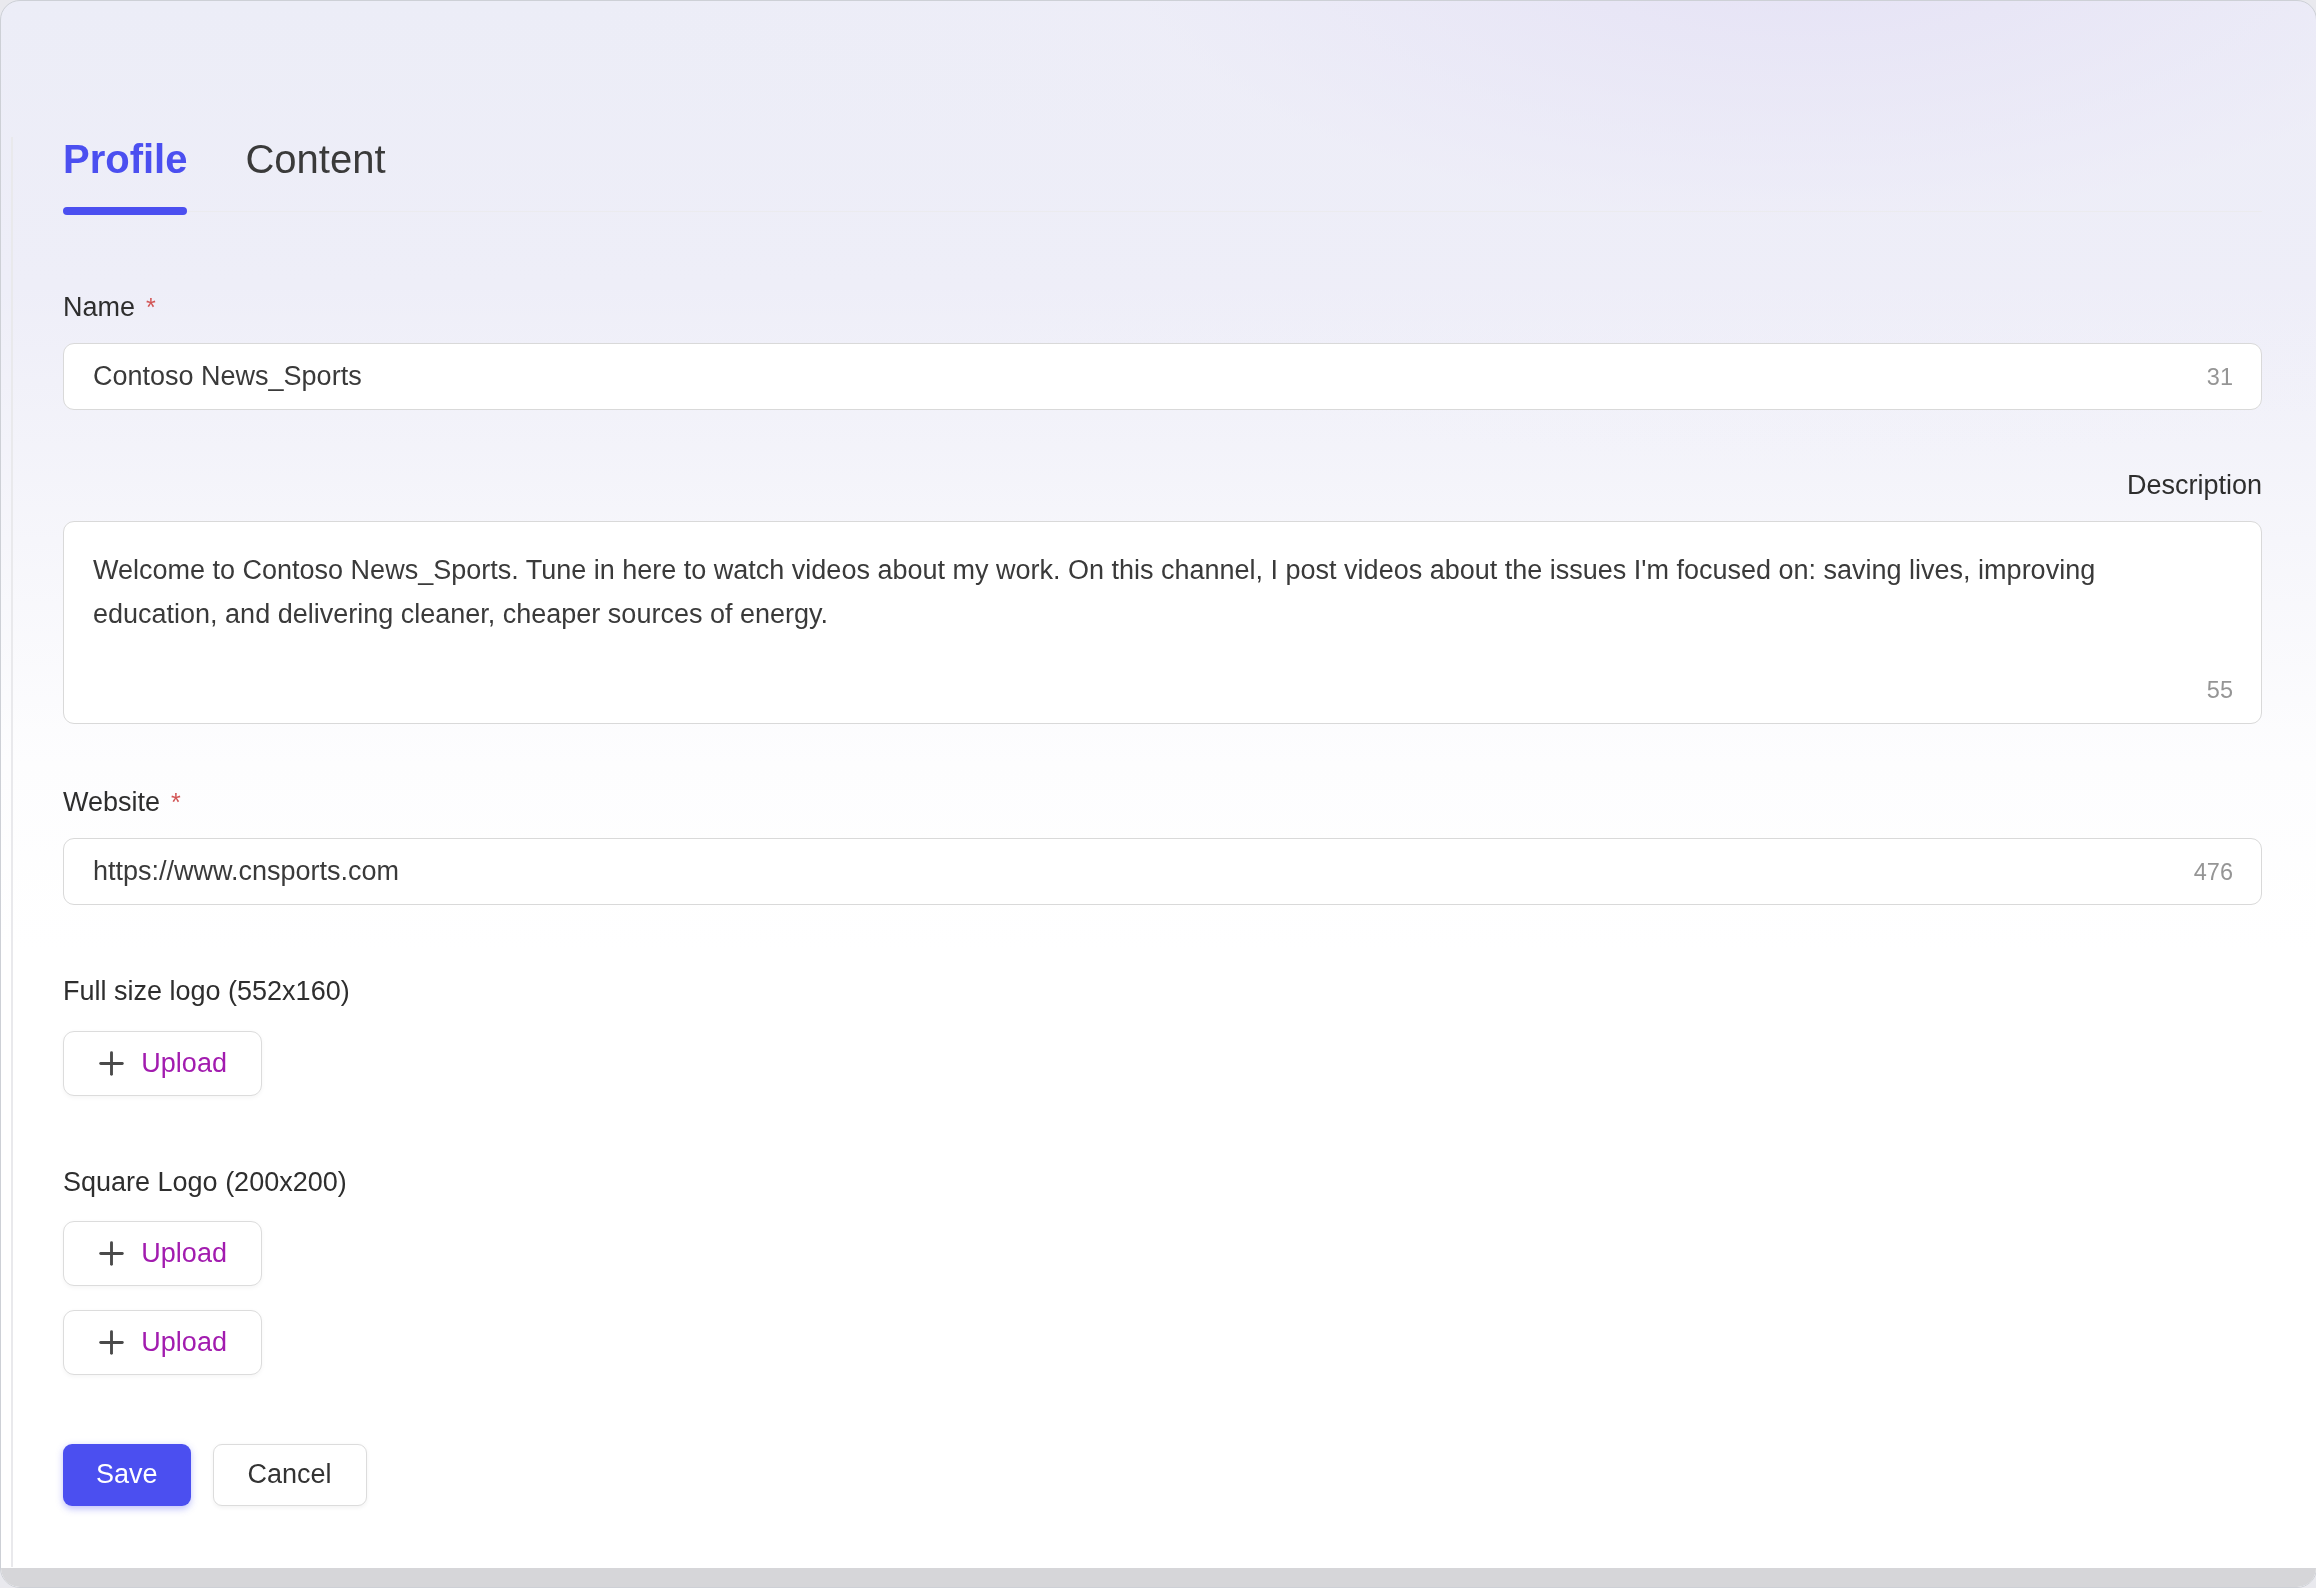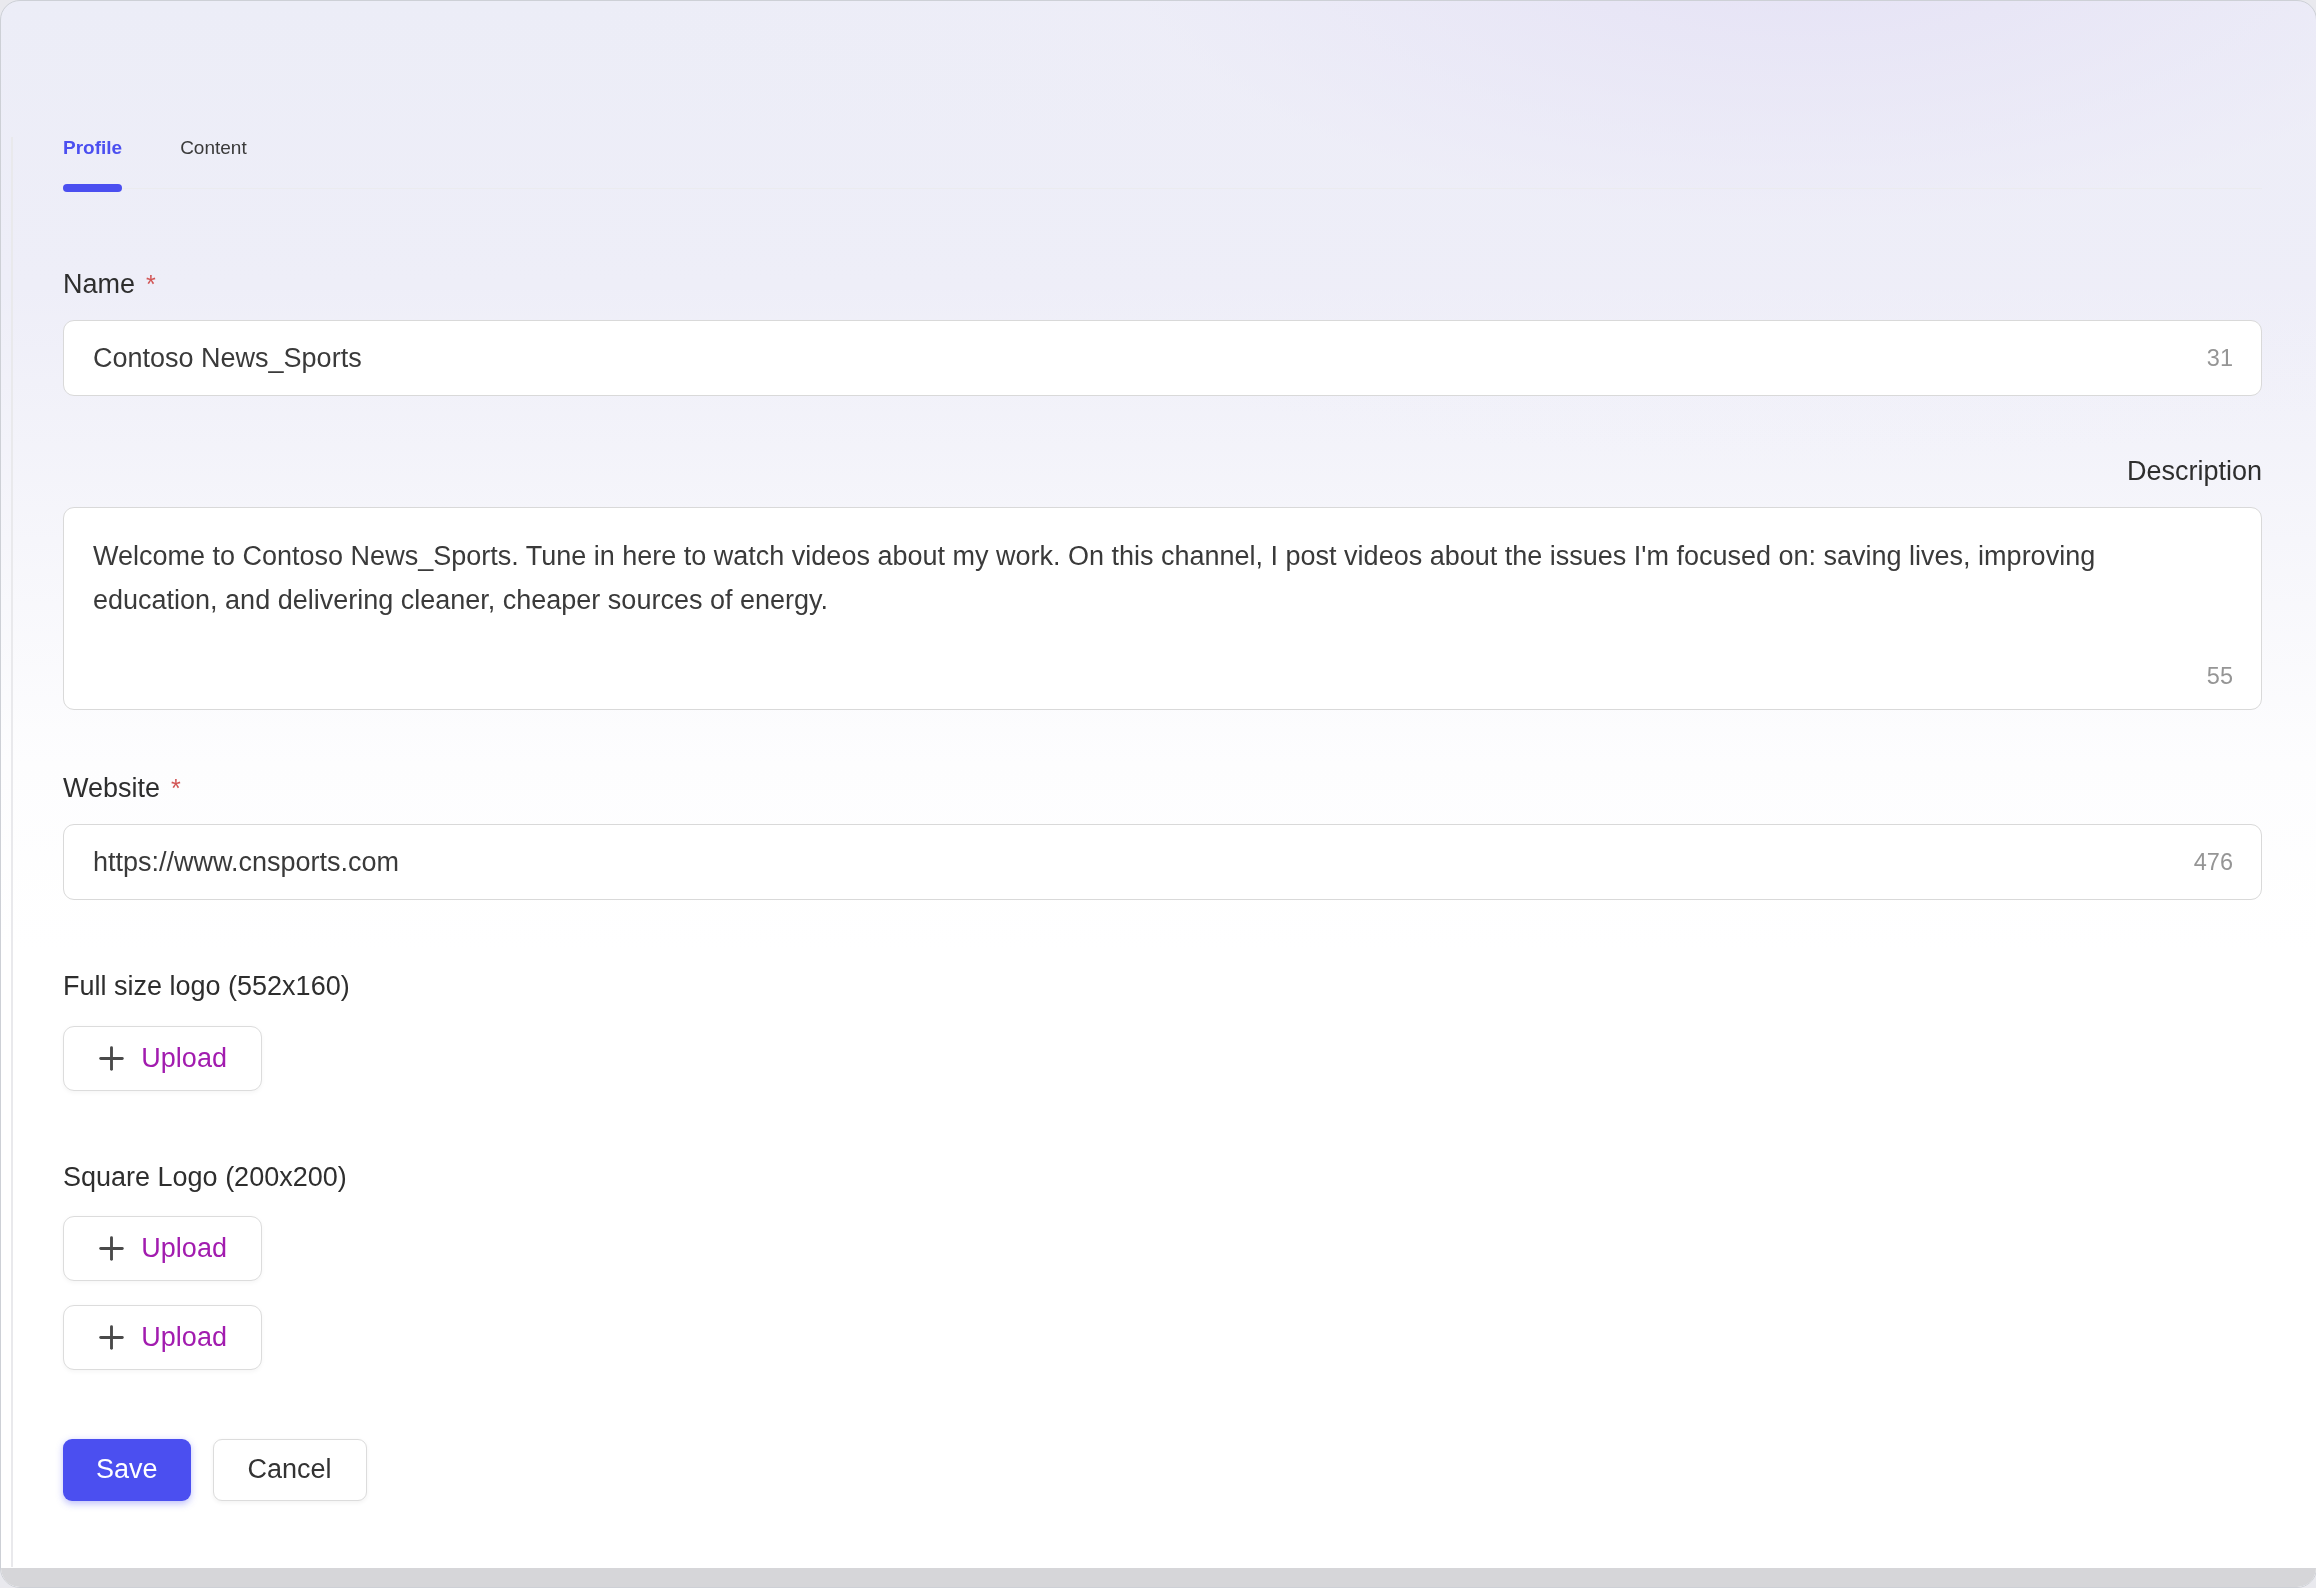--- a/index.html
+++ b/index.html
@@ -27,21 +27,21 @@
     padding: 0 54px 0 62px;
   }
   
   .tabbar {
     display: flex; gap: 58px;
     margin-top: 136px;
     border-bottom: 1.8px solid #ebebef;
   }
   .tab {
     position: relative;
-    font-size: 19px;
+    font-size: 40px;
     padding-bottom: 29px;
     cursor: pointer;
     color: #3a3a3a;
     text-align: center;
   }
   .tab.active { color: #4b4ff0; font-weight: bold; }
   .tab-underline {
     position: absolute; left: 0; right: 0; bottom: -3.6px;
     height: 7.2px; border-radius: 4.5px;
     background: #4b4ff0;
@@ -50,21 +50,21 @@
   .field-label {
     font-size: 27px; color: #2e2e2e;
     display: flex; align-items: baseline; gap: 11px;
   }
   .asterisk { color: #d25555; font-size: 25px; }
   .lbl-name { margin-top: 80px; }
   .lbl-desc { margin-top: 60px; justify-content: flex-end; }
   .lbl-web  { margin-top: 63px; }
   .input-wrap { position: relative; margin-top: 20px; }
   .text-input {
-    width: 100%; height: 76px;
+    width: 100%; height: 67px;
     border: 1.8px solid #d9d9d9; border-radius: 11px;
     background: #ffffff;
     font-family: inherit; font-size: 27px; color: #3a3a3a;
     padding: 0 136px 0 29px;
     outline: none;
   }
   .textarea-box {
     width: 100%; height: 203px;
     border: 1.8px solid #d9d9d9; border-radius: 11px;
     background: #ffffff;

